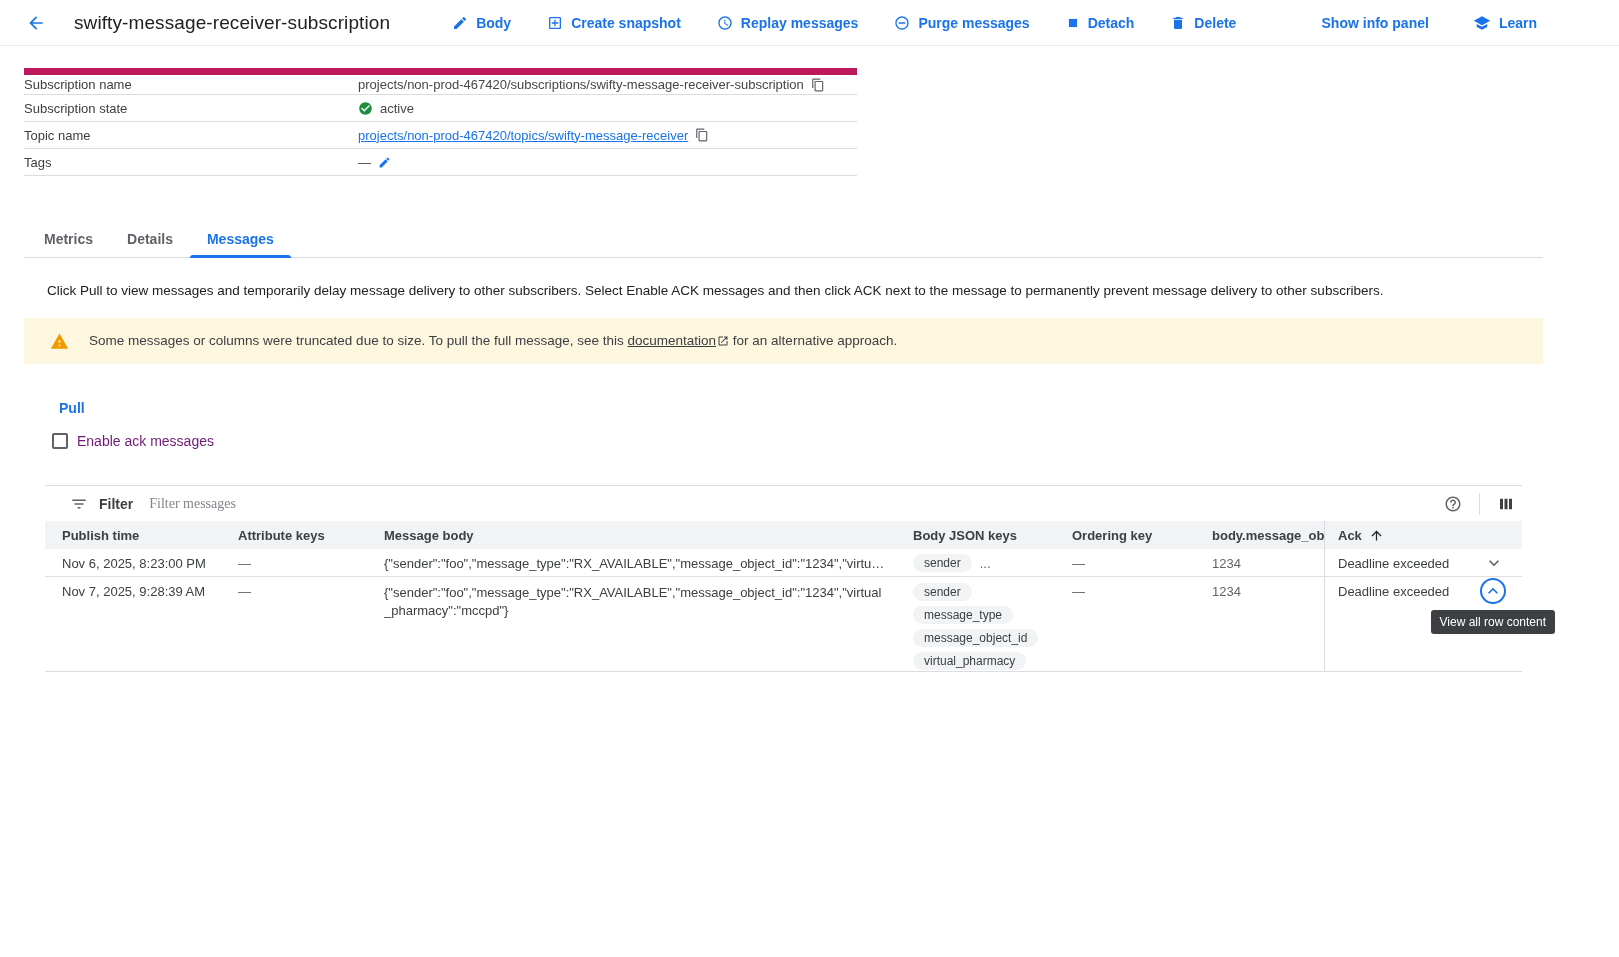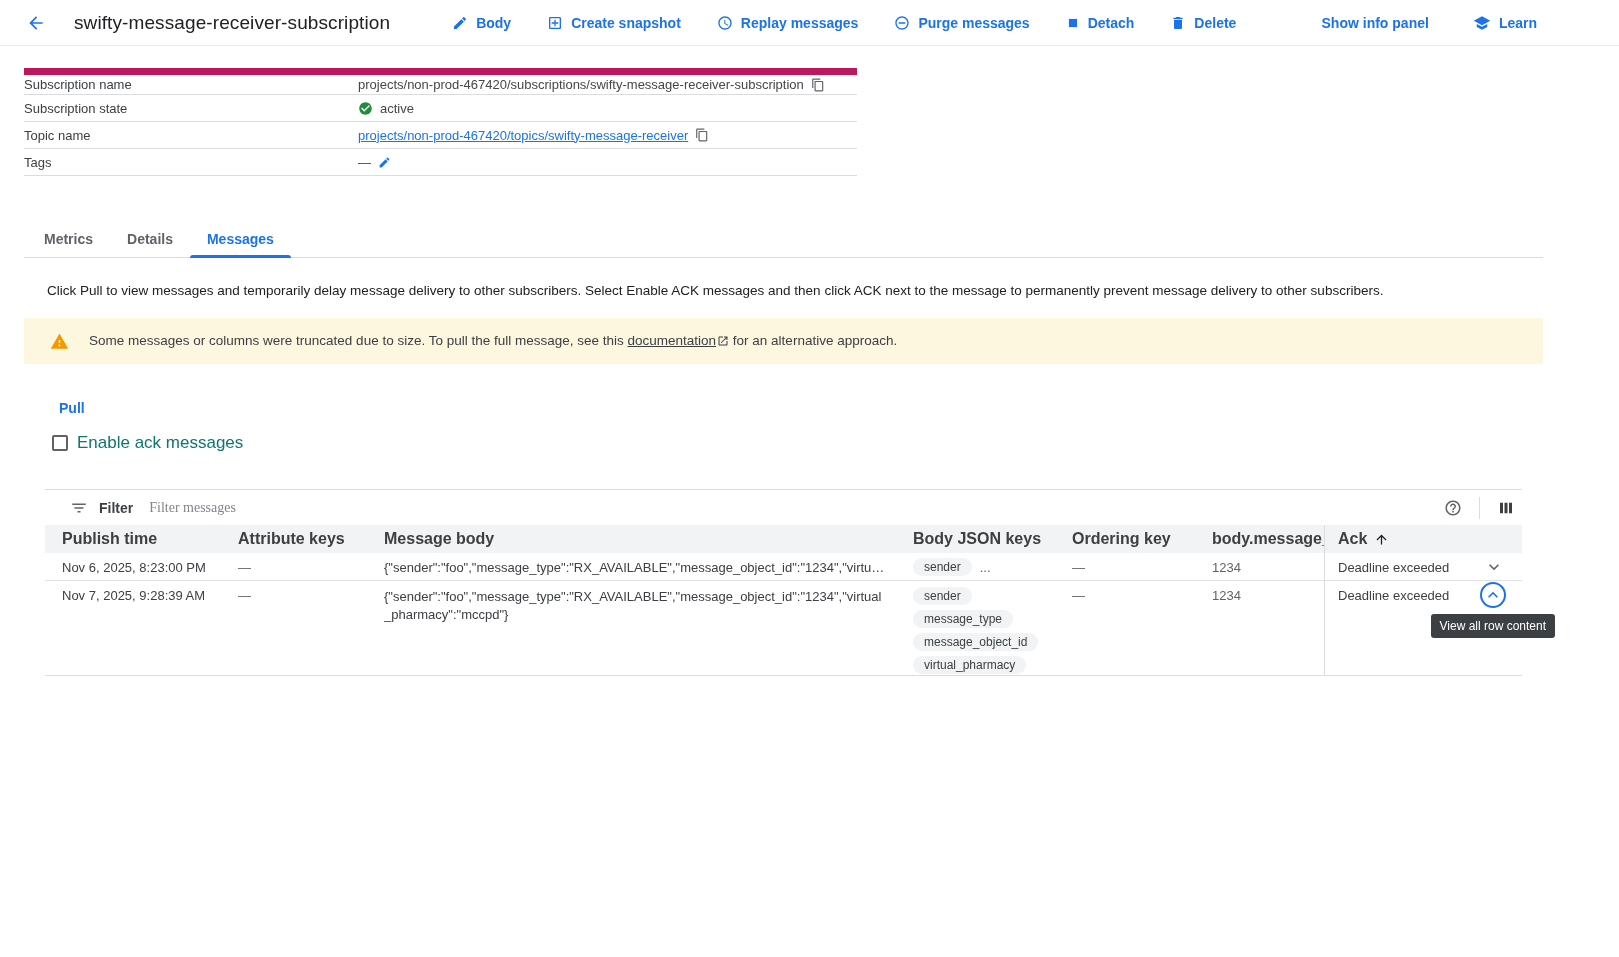--- a/index.html
+++ b/index.html
@@ -39,37 +39,37 @@
   .desc { margin:25px 76px 0 47px; font-size:13.5px; color:#202124; }
   .banner { margin:20px 76px 0 24px; height:46px; background:#fef7e0; display:flex;
     align-items:center; padding-left:26px; gap:20px; }
   .banner-text { font-size:13.5px; color:#3c4043; }
   .doc-link { color:#3c4043; text-decoration:underline; cursor:pointer; }
   .ext-ic { display:inline-block; vertical-align:-2px; margin-left:1px; }
   .pull-btn { margin:36px 0 0 59px; display:inline-block; color:#1a73e8; font-size:14px;
     font-weight:bold; cursor:pointer; }
   .ack-row { margin:16px 0 0 52px; display:flex; align-items:center; gap:9px; }
   .cbx { width:16px; height:16px; border:2px solid #5f6368; border-radius:2px; cursor:pointer; background:#fff; }
-  .ack-label { font-size:17px; color:#0f766e; }
+  .ack-label { font-size:14px; color:#701a75; }
 
   
   .mtable { margin:36px 0 0 45px; width:1477px; position:relative; }
   .filterbar { height:36px; border-top:1px solid #dadce0; display:flex; align-items:center;
     padding-left:25px; }
   .filter-lbl { font-size:14px; font-weight:bold; color:#3c4043; margin-left:11px; }
   .filter-input { border:none; outline:none; font-size:14px; color:#202124; margin-left:16px;
     width:700px; font-family:Liberation Serif, serif; }
   .filter-input::placeholder { color:#80868b; }
   .filter-right { margin-left:auto; display:flex; align-items:center; }
   .icon-btn { width:32px; height:32px; display:flex; align-items:center; justify-content:center; cursor:pointer; }
   .vsep { width:1px; height:22px; background:#dadce0; margin:0 10px; }
 
   .grid-head, .grid-row { display:grid;
     grid-template-columns:193px 146px 529px 159px 140px 112px 198px; }
-  .grid-head { background:#f1f3f4; height:28px; align-items:center; font-size:16px;
+  .grid-head { background:#f1f3f4; height:28px; align-items:center; font-size:13px;
     font-weight:bold; color:#3c4043; }
   .hcell { overflow:hidden; white-space:nowrap; }
   .hcell.first { padding-left:17px; }
   .hcell.ack { padding-left:14px; display:flex; align-items:center; gap:7px; }
   .grid-row { font-size:13px; color:#3c4043; position:relative; }
   .cell { padding-top:7px; overflow:hidden; }
   .cell.first { padding-left:17px; }
   .row1 { height:28px; border-bottom:1px solid #e0e0e0; }
   .row1 .cell { white-space:nowrap; }
   .row2 { height:95px; }

